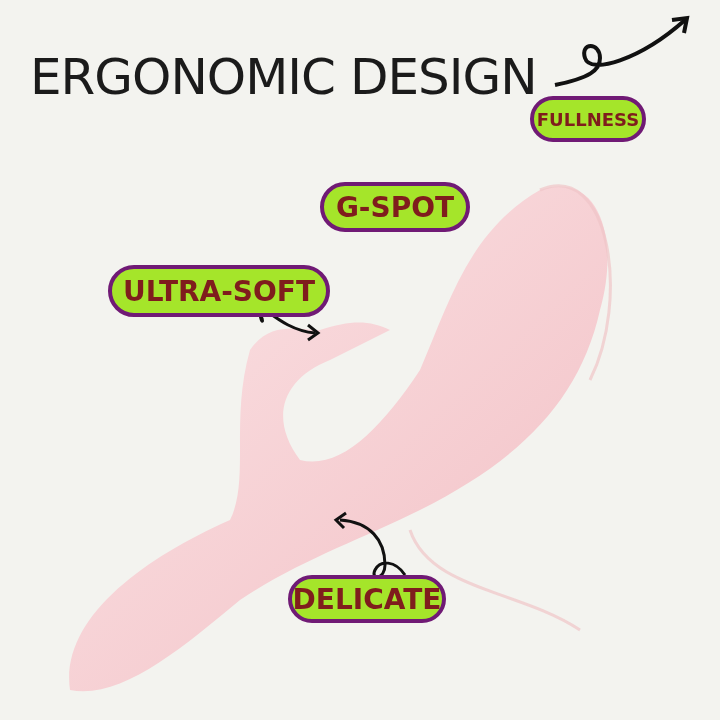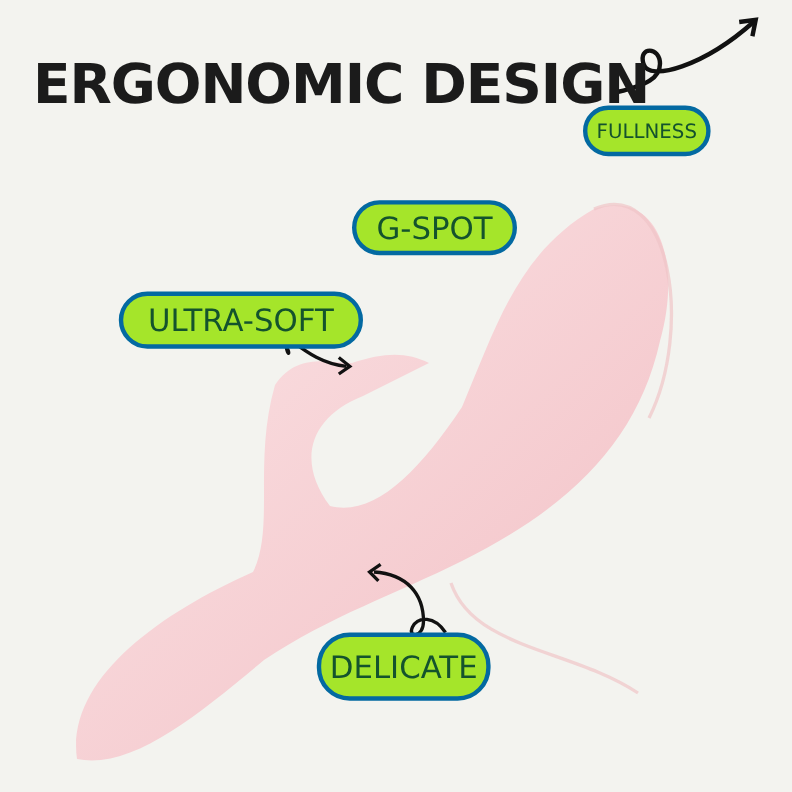--- a/index.html
+++ b/index.html
@@ -1,18 +1,18 @@
 <!DOCTYPE html>
 <html><head>
 <meta charset="utf-8">
 <style>
   html, body { margin:0; padding:0; }
   body { width:720px; height:720px; background:#f3f3ef; position:relative; overflow:hidden; font-family:"DejaVu Sans", sans-serif; }
-  .title { position:absolute; left:30px; top:48px; font-size:50px; color:#1b1b1b; letter-spacing:-1px; font-weight:bold; }
-  .pill { position:absolute; background:#a5e52a; border:4px solid #0369a1; border-radius:30px; color:#14532d; text-align:center; box-sizing:border-box; display:flex; align-items:center; justify-content:center; }
+  .title { position:absolute; left:30px; top:48px; font-size:50px; color:#1b1b1b; letter-spacing:-1px; font-weight:normal; }
+  .pill { position:absolute; background:#a5e52a; border:4px solid #701a75; border-radius:30px; color:#7f1d1d; text-align:center; box-sizing:border-box; display:flex; align-items:center; justify-content:center;font-weight:bold; }
   svg.shape { position:absolute; left:0; top:0; }
 </style>
 </head>
 <body>
 
 <svg class="shape" width="720" height="720">
   <defs>
     <linearGradient id="pk" x1="0" y1="0" x2="1" y2="1">
       <stop offset="0" stop-color="#fbe4e6"></stop>
       <stop offset="1" stop-color="#f2bfc4"></stop>
@@ -28,13 +28,13 @@
   <path d="M308 325 L318 333 L308 340" stroke="#111" stroke-width="3" fill="none"></path>
   <path d="M405 575 C395 560 380 560 375 570 C370 580 385 580 385 565 C385 540 370 522 340 520" stroke="#111" stroke-width="3" fill="none"></path>
   <path d="M346 513 L336 520 L344 528" stroke="#111" stroke-width="3" fill="none"></path>
 </svg>
 
 <div class="title">ERGONOMIC DESIGN</div>
 
 <div class="pill" style="left:530px;top:96px;width:116px;height:46px;font-size:18px;">FULLNESS</div>
 <div class="pill" style="left:320px;top:182px;width:150px;height:50px;font-size:28px;text-align:right;">G-SPOT</div>
 <div class="pill" style="left:108px;top:265px;width:222px;height:52px;font-size:28px;">ULTRA-SOFT</div>
-<div class="pill" style="left:288px;top:575px;width:158px;height:62px;font-size:28px;">DELICATE</div>
+<div class="pill" style="left:288px;top:575px;width:158px;height:48px;font-size:28px;">DELICATE</div>
 
 </body></html>

